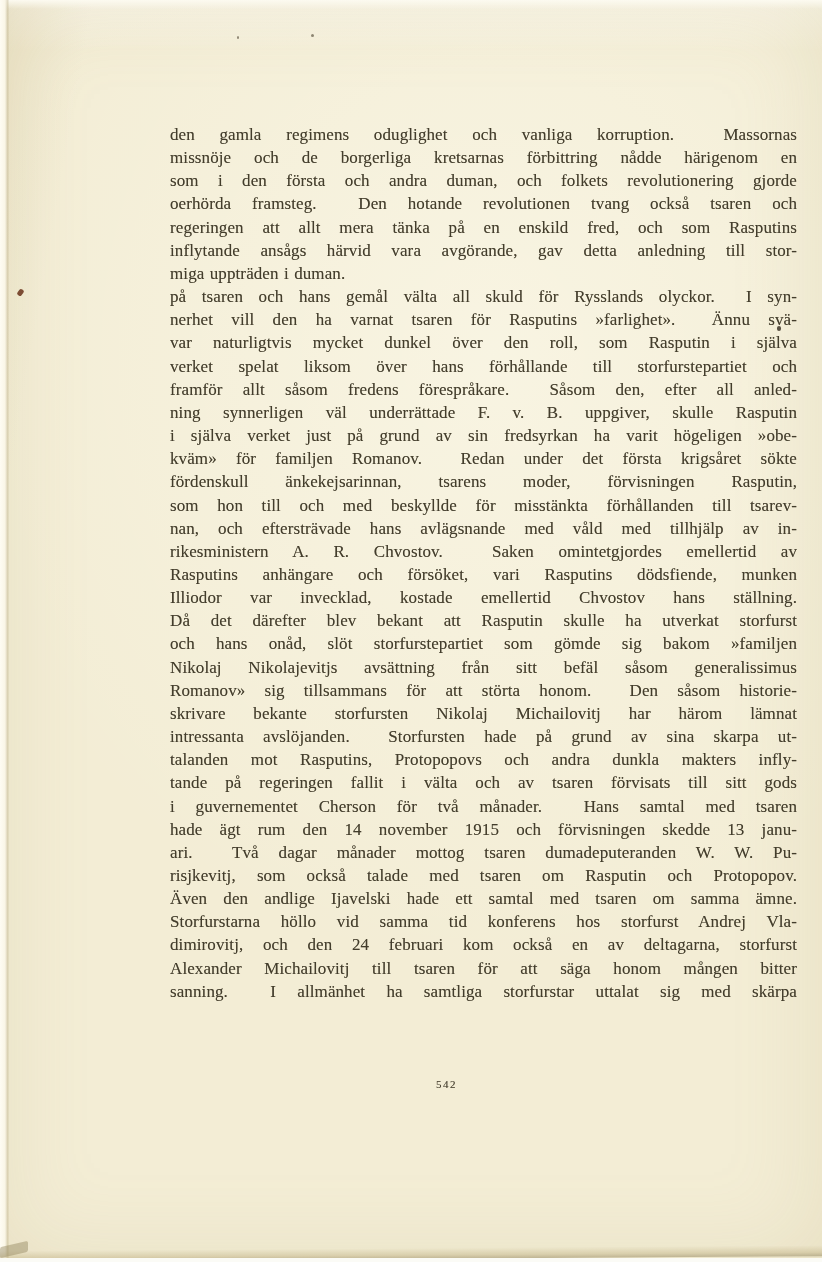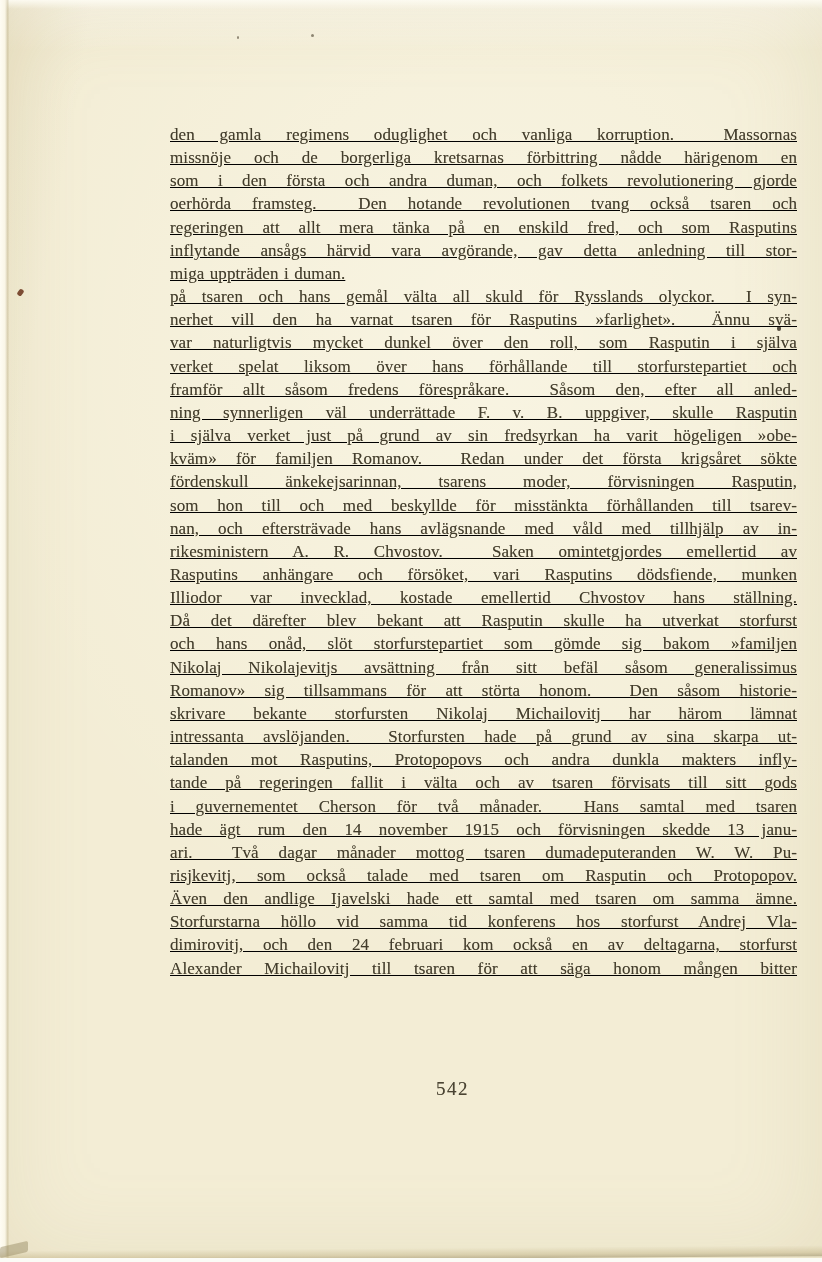--- a/index.html
+++ b/index.html
@@ -37,37 +37,37 @@
   .edge-bottom .white {
     position: absolute; left: 0; right: 0; bottom: 0; height: 4px;
     background: #fbfbf6;
   }
   .corner-bl {
     position: absolute; left: 0; bottom: 7px; width: 28px; height: 11px;
     background: rgba(146,132,94,0.45);
     transform: skewY(-13deg);
     border-radius: 2px;
   }
-  .textblock { position: absolute; left: 170px; top: 123px; width: 627px; text-decoration: underline; }
+  .textblock { position: absolute; left: 170px; top: 123px; width: 627px; }
   .line {
     font-size: 17px;
     line-height: 23.15px;
     color: #433d2c;
     text-align: justify;
     text-align-last: justify;
     white-space: pre-wrap;
     letter-spacing: 0.1px;
     word-spacing: 1px;
     text-shadow: 0 0 0.6px rgba(67,61,44,0.42);
   }
   .line.indent { text-indent: 13px; }
   .line.flush { text-align-last: left; }
   .pagenum {
     position: absolute; left: 436px; top: 1078px;
-    font-size: 19px; color: #4a4433; letter-spacing: 1.5px;
+    font-size: 11px; color: #4a4433; letter-spacing: 1.5px;
     text-shadow: 0 0 0.6px rgba(67,61,44,0.42);
   }
   .speck { position: absolute; border-radius: 50%; }
   .speck.s1 { left: 18px;  top: 289px; width: 5px; height: 7px; background: #7c4c34; transform: rotate(38deg); border-radius: 2px; }
   .speck.s2 { left: 777px; top: 326px; width: 4px; height: 5px; background: #5a5244; border-radius: 2px; }
   .speck.s3 { left: 237px; top: 36px;  width: 2px; height: 3px; background: #8d8572; }
   .speck.s4 { left: 311px; top: 34px;  width: 3px; height: 3px; background: #8d8572; }
 </style>
 </head>
 <body>
@@ -115,20 +115,21 @@
         <div class="line">talanden mot Rasputins, Protopopovs och andra dunkla makters infly-</div>
         <div class="line">tande på regeringen fallit i välta och av tsaren förvisats till sitt gods</div>
         <div class="line">i guvernementet Cherson för två månader.  Hans samtal med tsaren</div>
         <div class="line">hade ägt rum den 14 november 1915 och förvisningen skedde 13 janu-</div>
         <div class="line">ari.  Två dagar månader mottog tsaren dumadeputeranden W. W. Pu-</div>
         <div class="line">risjkevitj, som också talade med tsaren om Rasputin och Protopopov.</div>
         <div class="line">Även den andlige Ijavelski hade ett samtal med tsaren om samma ämne.</div>
         <div class="line">Storfurstarna höllo vid samma tid konferens hos storfurst Andrej Vla-</div>
         <div class="line">dimirovitj, och den 24 februari kom också en av deltagarna, storfurst</div>
         <div class="line">Alexander Michailovitj till tsaren för att säga honom mången bitter</div>
+        <div class="line">sanning.  I allmänhet ha samtliga storfurstar uttalat sig med skärpa</div>
       </div>
     </div>
 
   <div class="pagenum">542</div>
 
   <div class="edge-bottom">
     <div class="band"></div>
     <div class="white"></div>
   </div>
   <div class="corner-bl"></div>

